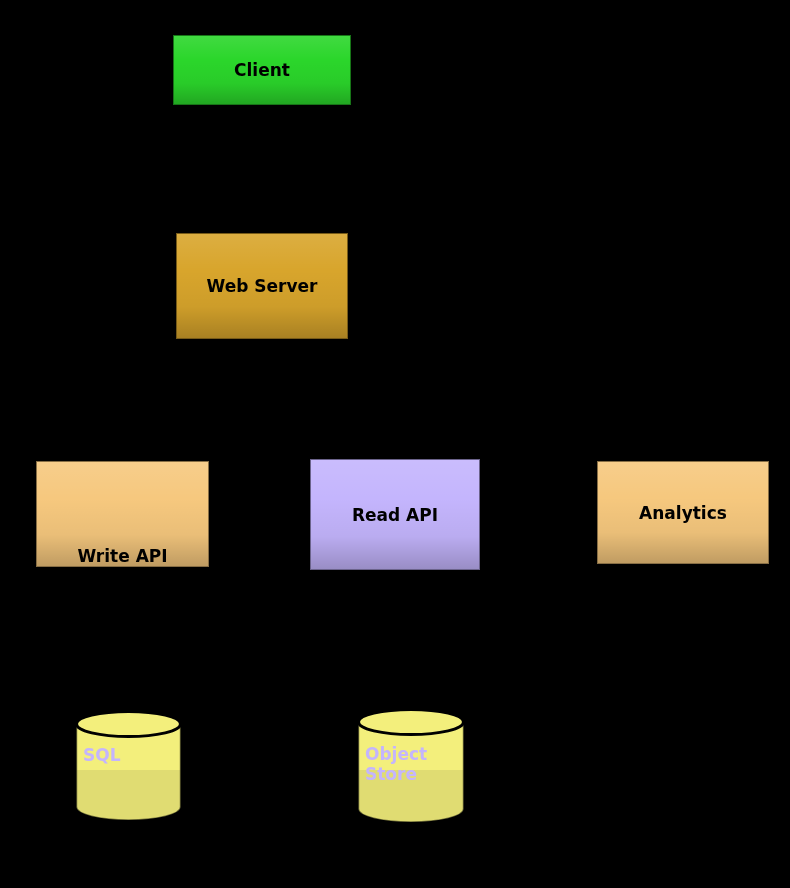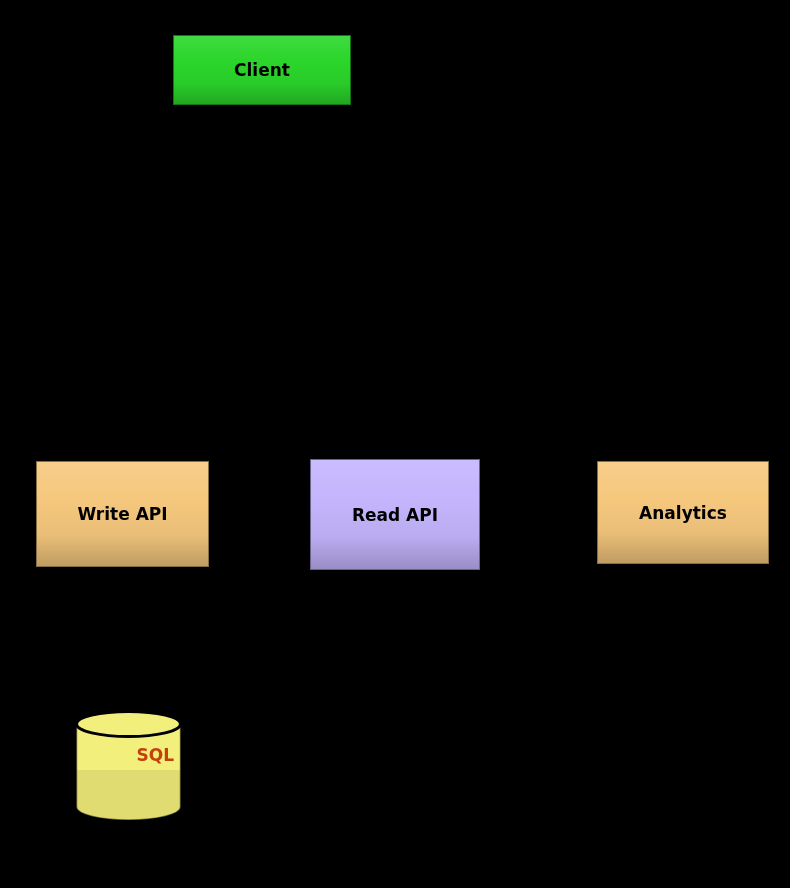--- a/index.html
+++ b/index.html
@@ -43,25 +43,25 @@
   .node-cylinder {
     position: absolute;
   }
   .node-cylinder svg {
     position: absolute;
     inset: 0;
     display: block;
   }
   .node-cylinder .label {
     position: absolute;
-    left: 8px;
+    left: 0;
     right: 0;
     top: 32%;
-    text-align: right;
-    color: #c2410c;
+    text-align: left;
+    color: #c4b5fd;
     font-weight: bold;
     font-size: 17px;
     line-height: 1.15;
     z-index: 1;
     padding: 0 8px;
   }
   
   #node-client      { left: 173px; top:  35px; width: 176px; height:  68px; text-align: center; }
   #node-web-server  { left: 176px; top: 233px; width: 170px; height: 104px; }
   #node-write-api   { left:  36px; top: 461px; width: 171px; height: 104px; }
@@ -72,36 +72,47 @@
 </style>
 </head>
 <body>
 
 <div id="canvas">
 
   <div id="node-client" class="node-box" style="background: rgb(43, 214, 43);">
     <span class="label">Client</span>
   </div>
 
+  <div id="node-web-server" class="node-box" style="background: rgb(216, 165, 44);">
+    <span class="label">Web Server</span>
+  </div>
 
-  <div id="node-write-api" class="node-box" style="background: rgb(246, 200, 126);">
+  <div id="node-write-api" class="node-box" style="background: rgb(246, 200, 126); align-items: flex-end;">
     <span class="label">Write API</span>
   </div>
 
   <div id="node-read-api" class="node-box" style="background: #c4b5fd;">
     <span class="label">Read API</span>
   </div>
 
   <div id="node-analytics" class="node-box" style="background: rgb(246, 200, 126);">
     <span class="label">Analytics</span>
   </div>
 
   <div id="node-sql" class="node-cylinder">
     <svg viewBox="0 0 107 112" width="107" height="112">
       <path d="M 1.5 14 L 1.5 97 A 52 13 0 0 0 105.5 97 L 105.5 14" stroke="rgba(0,0,0,0.45)" stroke-width="1.5" fill="#F3EF7C"></path>
       <ellipse cx="53.5" cy="14" rx="52" ry="12.5" stroke="#000" stroke-width="3" fill="#F3EF7C"></ellipse>
       <path d="M 1.5 60 L 1.5 97 A 52 13 0 0 0 105.5 97 L 105.5 60" fill="rgba(0,0,0,0.08)"></path>
     </svg>
     <span class="label">SQL</span>
   </div>
 
+  <div id="node-object-store" class="node-cylinder">
+    <svg viewBox="0 0 108 116" width="108" height="116">
+      <path d="M 1.5 14 L 1.5 101 A 52.5 13 0 0 0 106.5 101 L 106.5 14" stroke="rgba(0,0,0,0.45)" stroke-width="1.5" fill="#F3EF7C"></path>
+      <ellipse cx="54" cy="14" rx="52.5" ry="12.5" stroke="#000" stroke-width="3" fill="#F3EF7C"></ellipse>
+      <path d="M 1.5 62 L 1.5 101 A 52.5 13 0 0 0 106.5 101 L 106.5 62" fill="rgba(0,0,0,0.08)"></path>
+    </svg>
+    <span class="label">Object Store</span>
+  </div>
 
 </div>
 
 </body></html>

